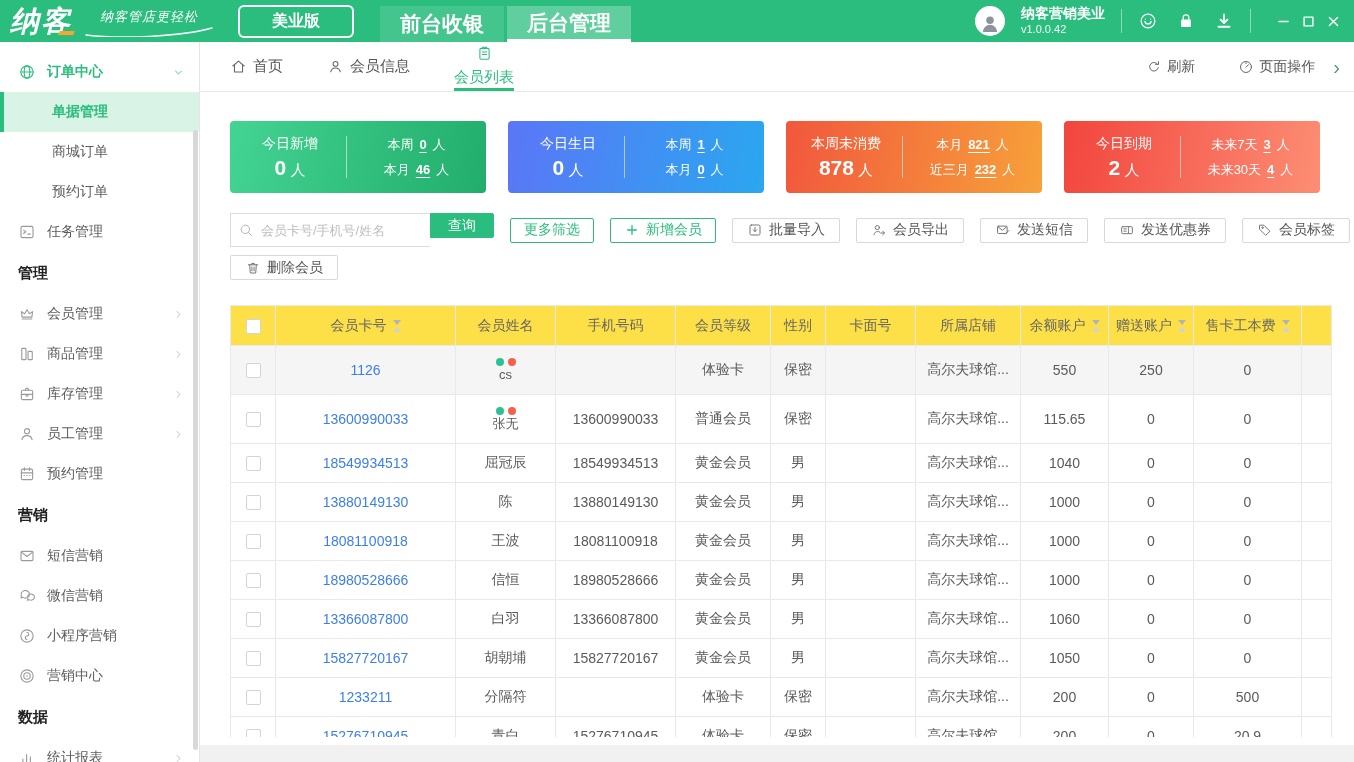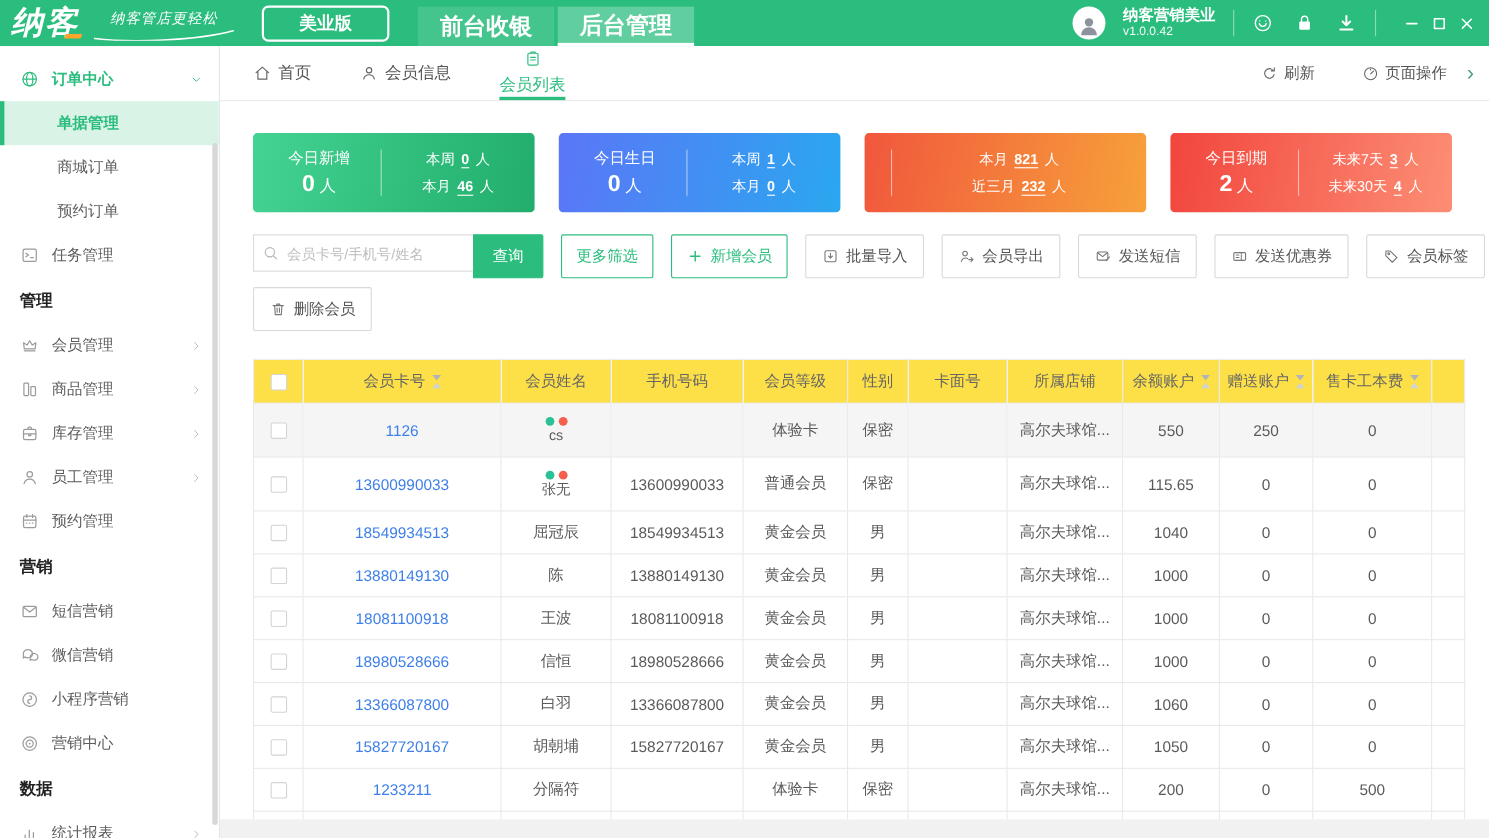--- a/index.html
+++ b/index.html
@@ -72,21 +72,21 @@
   .sl-value{font-weight:bold;text-decoration:underline;text-underline-offset:3px;cursor:pointer;}
 
   
   .toolbar{display:flex;align-items:center;gap:16px;margin-top:20px;flex-wrap:nowrap;}
   .toolbar2{margin-top:8px;display:flex;}
   .search-group{display:flex;}
   .search-wrap{position:relative;display:inline-flex;}
   .search-ic{position:absolute;left:8px;top:9px;width:16px;height:16px;color:#b5b5b5;}
   .search-input{width:200px;height:34px;border:1px solid #dcdcdc;border-right:none;padding:0 8px 0 30px;font-size:13px;color:#333;outline:none;font-family:inherit;}
   .search-input::placeholder{color:#bdbdbd;}
-  .btn{height:40px;display:inline-flex;align-items:center;gap:6px;font-size:14px;cursor:pointer;font-family:inherit;border-radius:2px;white-space:nowrap;}
+  .btn{height:25px;display:inline-flex;align-items:center;gap:6px;font-size:14px;cursor:pointer;font-family:inherit;border-radius:2px;white-space:nowrap;}
   .btn.solid{background:#2bbd7e;color:#fff;border:1px solid #2bbd7e;padding:0 17px;border-radius:0 2px 2px 0;}
   .btn.outline-green{background:#fff;border:1px solid #2bbd7e;color:#2bbd7e;padding:0 13px;}
   .btn.plain{background:#fff;border:1px solid #d9d9d9;color:#555;padding:0 14px;}
   .btn-ic{width:16px;height:16px;}
   .btn.outline-green .btn-ic{color:#2bbd7e;}
   .btn.plain .btn-ic{color:#777;}
 
   
   .table-wrap{margin-top:25px;height:432px;overflow:hidden;}
   table{border-collapse:collapse;table-layout:fixed;width:1101px;font-size:14px;color:#5a5a5a;background:#fff;}
@@ -435,20 +435,24 @@
                   <span class="sl-unit">人</span>
                 </div>
                 <div class="stat-line">
                   <span class="sl-label">本月</span>
                   <span class="sl-value">0</span>
                   <span class="sl-unit">人</span>
                 </div>
               </div>
             </div>
             <div class="stat-card" style="background: linear-gradient(100deg, rgb(241, 87, 61), rgb(247, 161, 58));">
+              <div class="stat-left">
+                <div class="stat-title">本周未消费</div>
+                <div class="stat-big"><span class="big-num">878</span><span class="big-unit"> 人</span></div>
+              </div>
               <div class="stat-div"></div>
               <div class="stat-lines">
                 <div class="stat-line">
                   <span class="sl-label">本月</span>
                   <span class="sl-value">821</span>
                   <span class="sl-unit">人</span>
                 </div>
                 <div class="stat-line">
                   <span class="sl-label">近三月</span>
                   <span class="sl-value">232</span>

